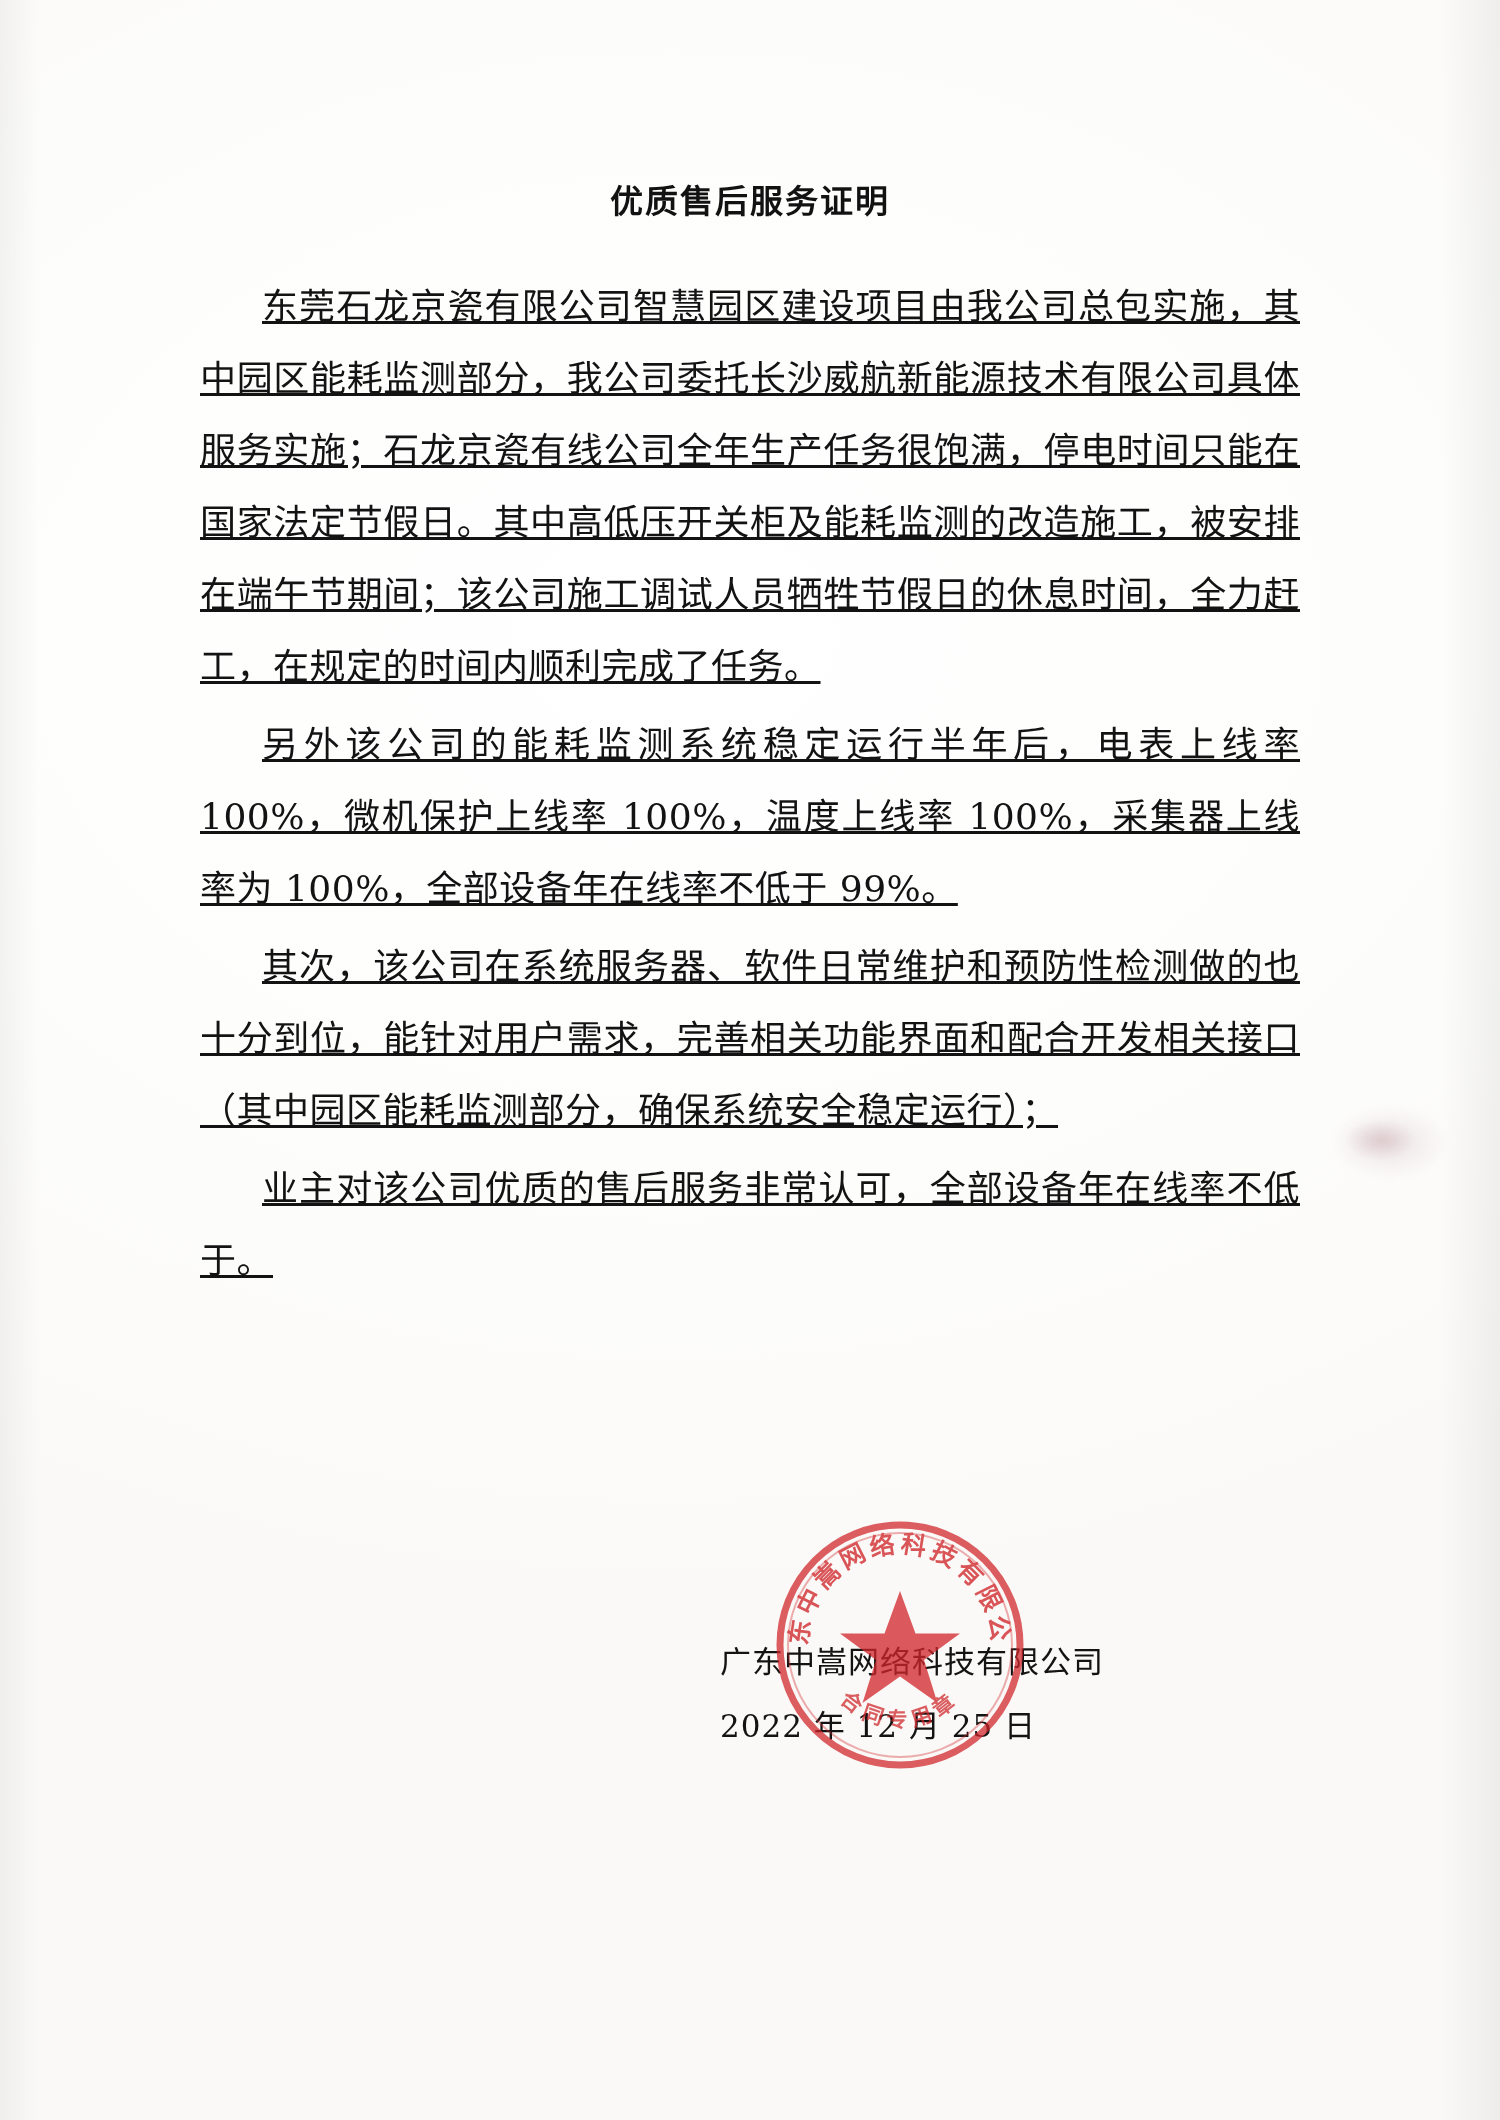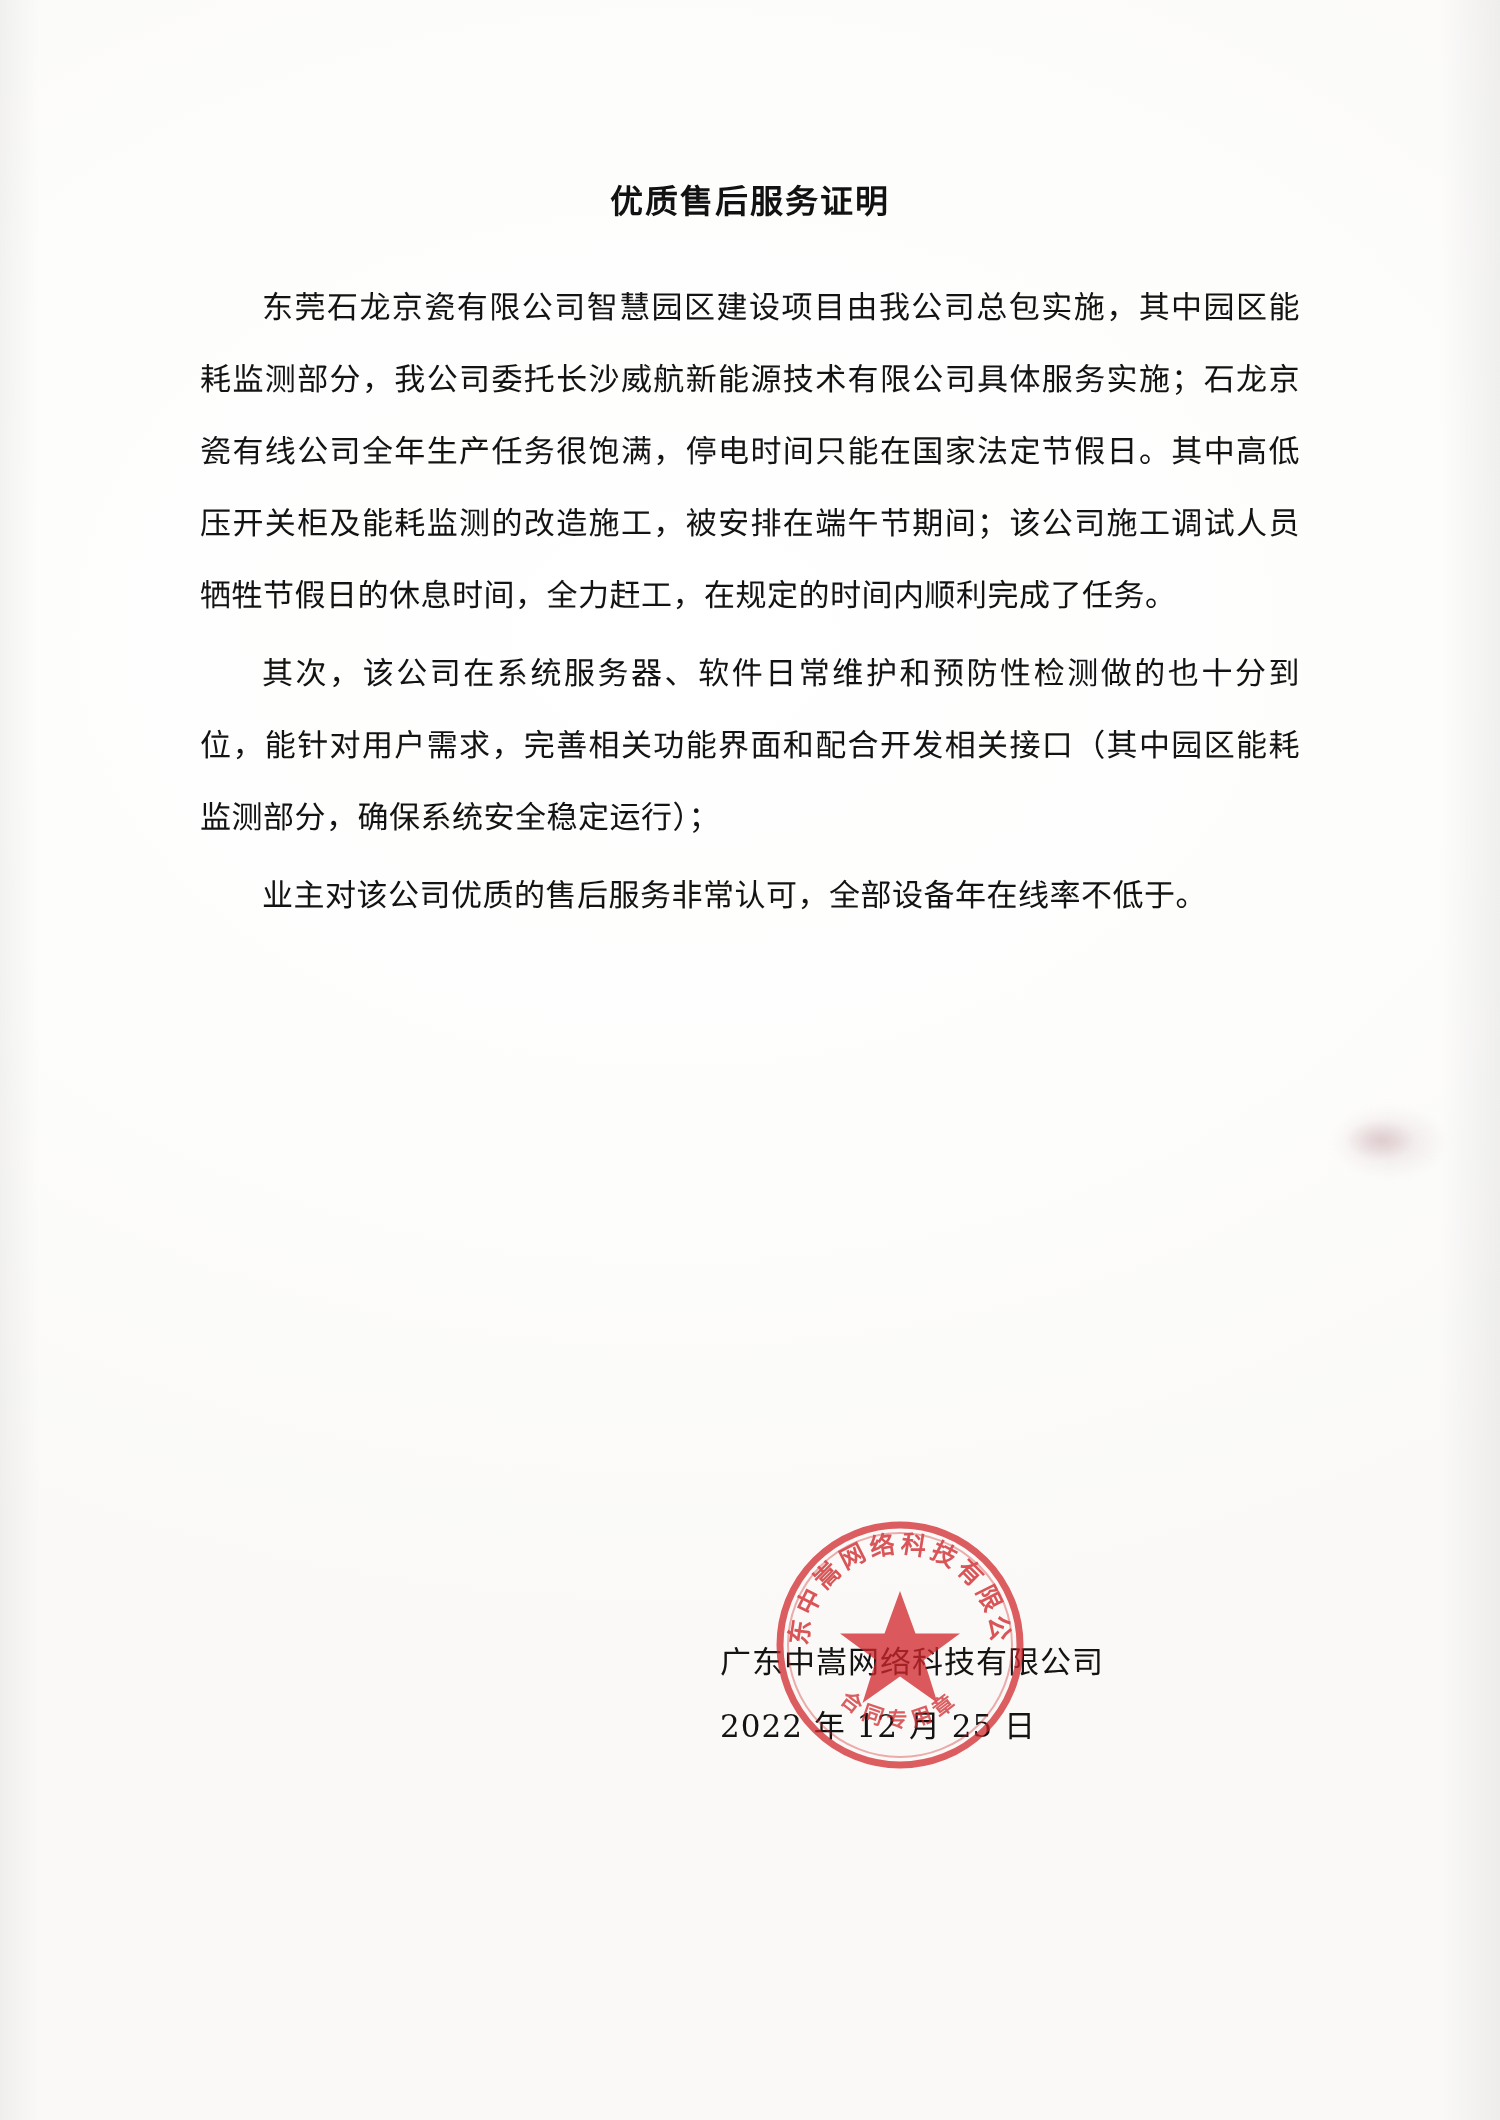--- a/index.html
+++ b/index.html
@@ -52,29 +52,30 @@
     text-align: center;
     font-size: 33px;
     font-weight: bold;
     letter-spacing: 2px;
     color: #121212;
     margin: 0 0 48px 0;
     font-family: "DejaVu Serif", "Liberation Serif", serif;
   }
 
   .para {
-    font-size: 31px;
+    font-size: 36px;
     line-height: 72px;
     color: #131313;
     text-align: justify;
     text-justify: inter-ideograph;
     text-indent: 62px;
     margin: 0 0 6px 0;
     letter-spacing: 0.5px;
     font-family: "DejaVu Serif", "Liberation Serif", serif;
+    text-decoration: underline;
   }
 
   .signature-block {
     position: absolute;
     left: 720px;
     top: 1630px;
     width: 520px;
     text-align: left;
   }
   .sign-company {
@@ -128,20 +129,21 @@
 </style>
 </head>
 <body>
 
 <div id="page">
 
   <div class="content">
     <h1 class="doc-title">优质售后服务证明</h1>
 
     <p class="para">东莞石龙京瓷有限公司智慧园区建设项目由我公司总包实施，其中园区能耗监测部分，我公司委托长沙威航新能源技术有限公司具体服务实施；石龙京瓷有线公司全年生产任务很饱满，停电时间只能在国家法定节假日。其中高低压开关柜及能耗监测的改造施工，被安排在端午节期间；该公司施工调试人员牺牲节假日的休息时间，全力赶工，在规定的时间内顺利完成了任务。</p>
+    <p class="para">另外该公司的能耗监测系统稳定运行半年后，电表上线率 100%，微机保护上线率 100%，温度上线率 100%，采集器上线率为 100%，全部设备年在线率不低于 99%。</p>
     <p class="para">其次，该公司在系统服务器、软件日常维护和预防性检测做的也十分到位，能针对用户需求，完善相关功能界面和配合开发相关接口（其中园区能耗监测部分，确保系统安全稳定运行）；</p>
     <p class="para">业主对该公司优质的售后服务非常认可，全部设备年在线率不低于。</p>
   </div>
 
   <div class="signature-block">
     <div class="sign-company">广东中嵩网络科技有限公司</div>
     <div class="sign-date">2022 年 12 月 25 日</div>
   </div>
 
   <div class="seal">

